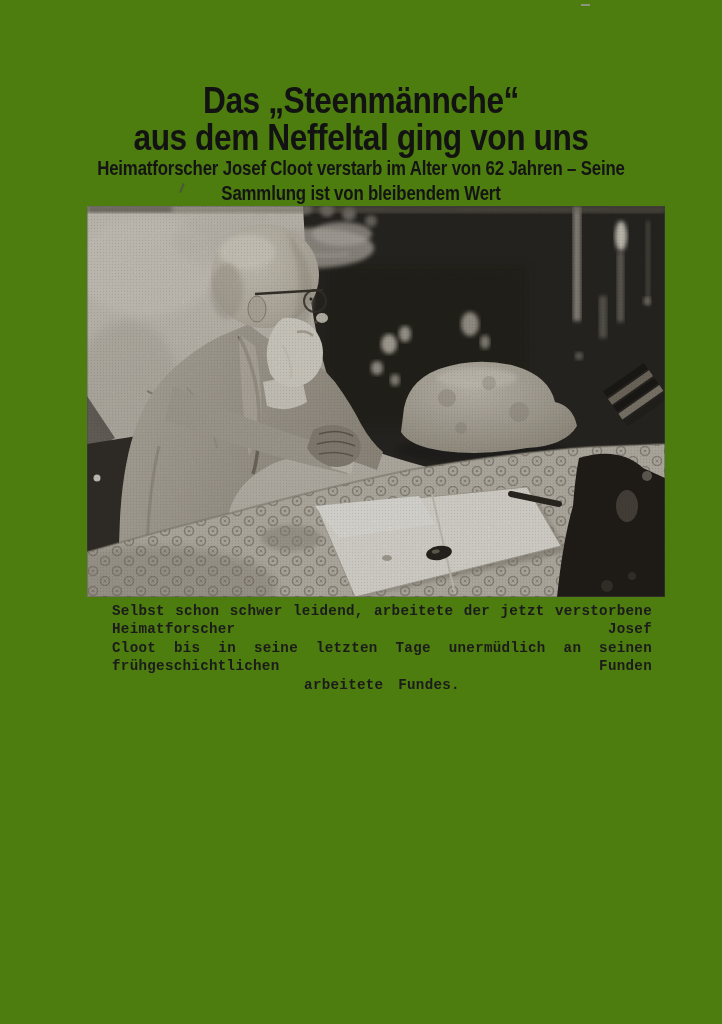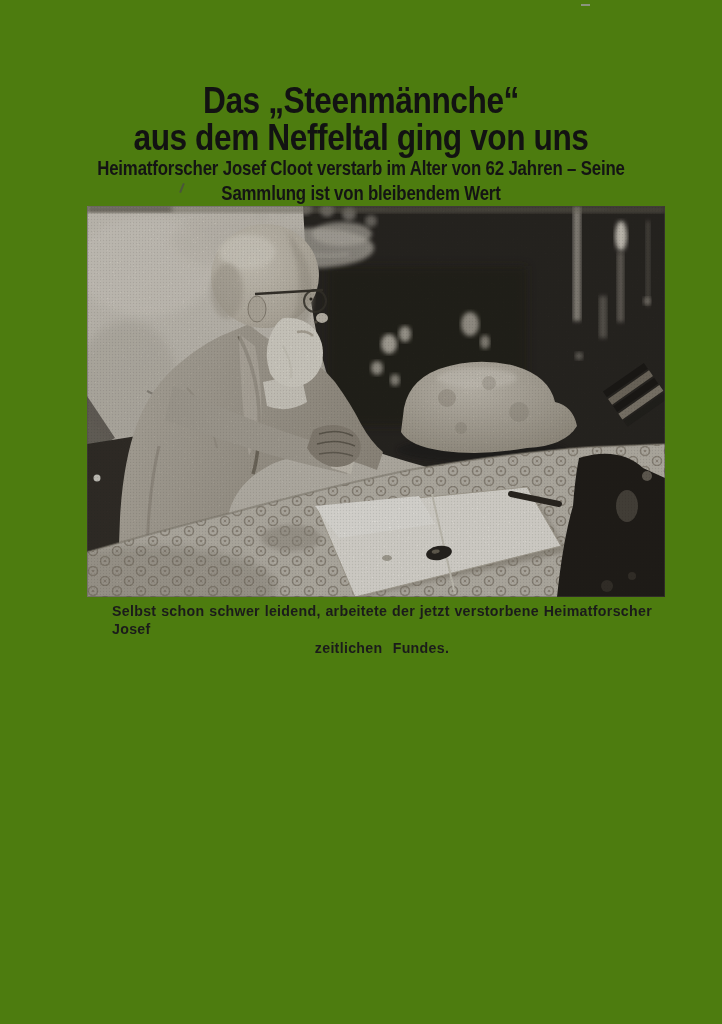--- a/index.html
+++ b/index.html
@@ -21,21 +21,21 @@
     letter-spacing:-0.2px;color:#141414;
     transform:scaleX(0.82);transform-origin:50% 0;
   }
   .subtitle .sub-line{display:block;}
   .photo{
     position:absolute;left:87px;top:206px;width:578px;height:391px;margin:0;
   }
   .photo svg{display:block;width:578px;height:391px;}
   .caption{
     position:absolute;left:112px;top:602px;width:540px;
-    font-family:Liberation Sans, sans-serif;font-weight:bold;
+    font-family:Liberation Mono, monospace;font-weight:bold;
     font-size:14.2px;line-height:18.4px;letter-spacing:0.3px;color:#1b1b1b;
   }
   .cap-line{text-align:justify;text-align-last:justify;}
   .cap-line.last{text-align:center;text-align-last:center;word-spacing:6px;}
   .mark-dash{
     position:absolute;left:581px;top:4px;width:9px;height:2px;
     background:#9a9a9a;opacity:.8;
   }
   .mark-slash{
     position:absolute;left:181px;top:183px;width:1.5px;height:10px;
@@ -247,16 +247,17 @@
 
         <rect x="0" y="0" width="578" height="391" fill="url(#halftonePat)" opacity="0.10"></rect>
         <rect x="0" y="0" width="578" height="391" filter="url(#grain)" opacity="0.16"></rect>
         <rect x="0.5" y="0.5" width="577" height="390" fill="none" stroke="#4a4741" stroke-width="1" opacity="0.4"></rect>
       </g>
     </svg>
   </figure>
 
   <div class="caption">
     <div class="cap-line">Selbst schon schwer leidend, arbeitete der jetzt verstorbene Heimatforscher Josef</div>
-    <div class="cap-line last">zeitlichen Fundes.</div>
+    <div class="cap-line">Cloot bis in seine letzten Tage unermüdlich an seinen frühgeschichtlichen Funden</div>
+    <div class="cap-line last">arbeitete Fundes.</div>
   </div>
 
 </div>
 
 </body></html>

